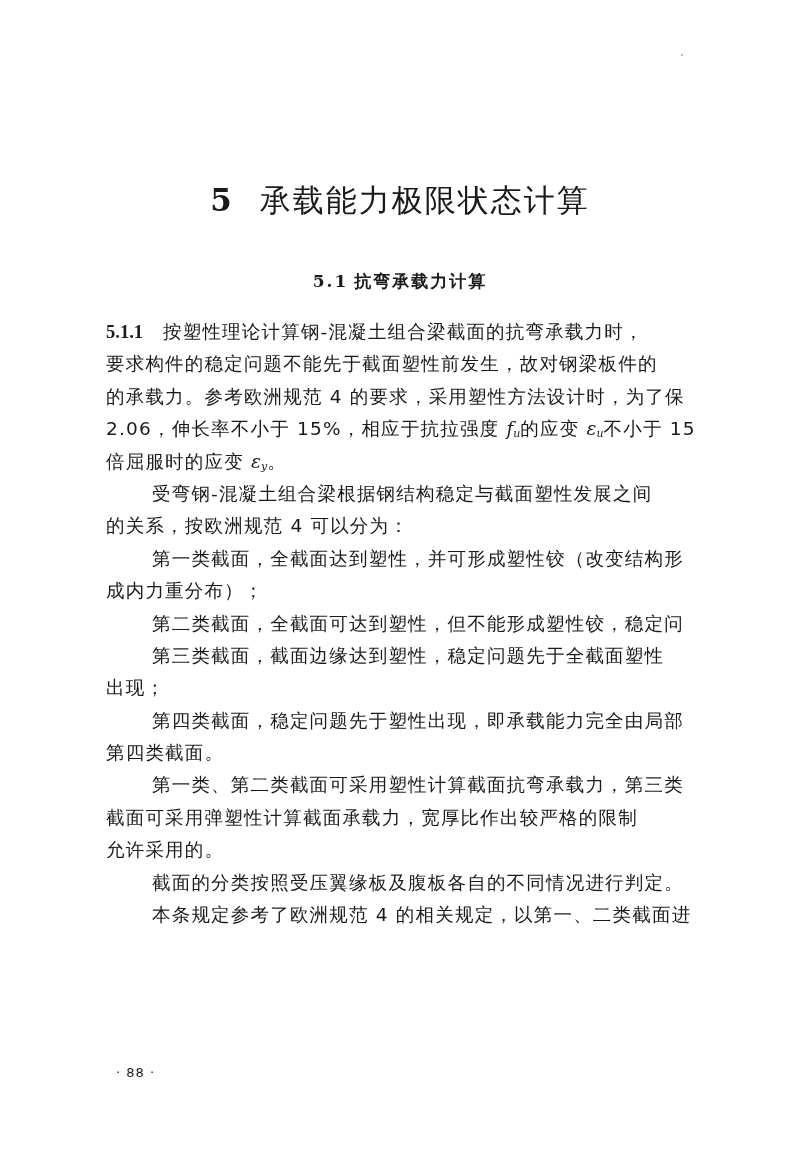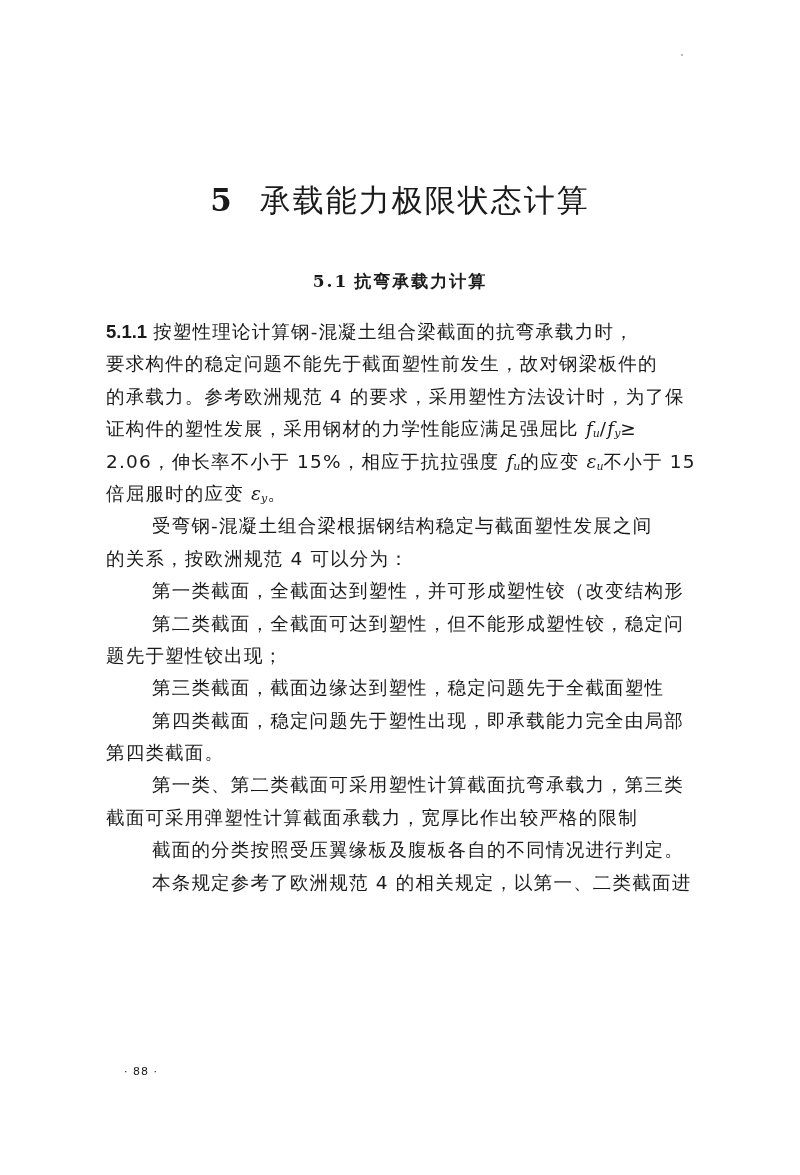--- a/index.html
+++ b/index.html
@@ -61,32 +61,32 @@
       font-family: "DejaVu Sans", "Liberation Sans", sans-serif;
       letter-spacing: 1.2px;
     }
     .line {
       display: block;
       white-space: nowrap;
       height: 32.4px;
     }
     .indent { padding-left: 46px; }
     .clause-num {
-      font-family: Liberation Sans, sans-serif;
+      font-family: Liberation Serif, serif;
       font-weight: bold;
-      margin-right: 6px;
+      margin-right: 20px;
       letter-spacing: 0;
     }
     .it { font-family: "DejaVu Serif", "Liberation Serif", serif; font-style: italic; letter-spacing: 0; }
     sub { font-size: 11px; vertical-align: -2px; }
     .page-number {
       position: absolute;
-      left: 124px;
+      left: 116px;
       top: 1065px;
-      font-size: 11px;
+      font-size: 13px;
       font-family: "DejaVu Sans", "Liberation Sans", sans-serif;
       letter-spacing: 1px;
     }
     .speck {
       position: absolute;
       left: 681px; top: 54px;
       width: 2px; height: 2px;
       background: #bbbbbb;
     }
   </style>
@@ -102,39 +102,40 @@
 
   <div class="section-title">
     <span class="num">5.1</span><span>抗弯承载力计算</span>
   </div>
 
   <div class="body-text">
 
     <span class="line"><span class="clause-num">5.1.1</span><span>按塑性理论计算钢-混凝土组合梁截面的抗弯承载力时，</span></span>
     <span class="line"><span>要求构件的稳定问题不能先于截面塑性前发生，故对钢梁板件的</span></span>
     <span class="line"><span>的承载力。参考欧洲规范 4 的要求，采用塑性方法设计时，为了保</span></span>
-    <span class="line"><span>证构件的塑性发展，采用钢材的力学性能应满足强屈比 </span><span class="it"><span>f</span><sub>u</sub></span><span>/</span><span class="it"><span>f</span><sub>y</sub></span><span>≥</span></span>
     <span class="line"><span>2.06，伸长率不小于 15%，相应于抗拉强度 </span><span class="it"><span>f</span><sub>u</sub></span><span>的应变 </span><span class="it"><span>ε</span><sub>u</sub></span><span>不小于 15</span></span>
     <span class="line"><span>倍屈服时的应变 </span><span class="it"><span>ε</span><sub>y</sub></span><span>。</span></span>
 
     <span class="line indent">受弯钢-混凝土组合梁根据钢结构稳定与截面塑性发展之间</span>
     <span class="line">的关系，按欧洲规范 4 可以分为：</span>
 
     <span class="line indent">第一类截面，全截面达到塑性，并可形成塑性铰（改变结构形</span>
+    <span class="line">成内力重分布）；</span>
 
     <span class="line indent">第二类截面，全截面可达到塑性，但不能形成塑性铰，稳定问</span>
-    <span class="line">题先于塑性铰出现；</span>
 
     <span class="line indent">第三类截面，截面边缘达到塑性，稳定问题先于全截面塑性</span>
+    <span class="line">出现；</span>
 
     <span class="line indent">第四类截面，稳定问题先于塑性出现，即承载能力完全由局部</span>
     <span class="line">第四类截面。</span>
 
     <span class="line indent">第一类、第二类截面可采用塑性计算截面抗弯承载力，第三类</span>
     <span class="line">截面可采用弹塑性计算截面承载力，宽厚比作出较严格的限制</span>
+    <span class="line">允许采用的。</span>
 
     <span class="line indent">截面的分类按照受压翼缘板及腹板各自的不同情况进行判定。</span>
 
     <span class="line indent">本条规定参考了欧洲规范 4 的相关规定，以第一、二类截面进</span>
   </div>
 
   <div class="page-number">· 88 ·</div>
 </div>
 
 </body></html>

